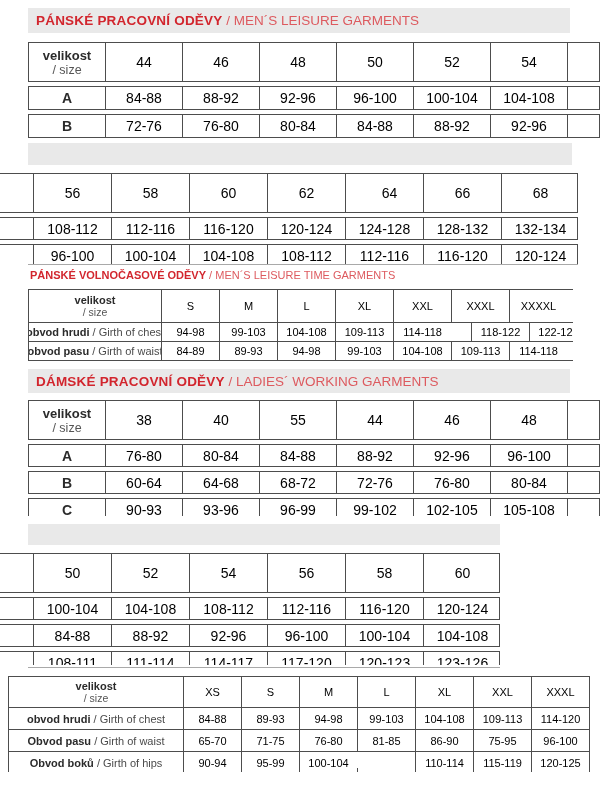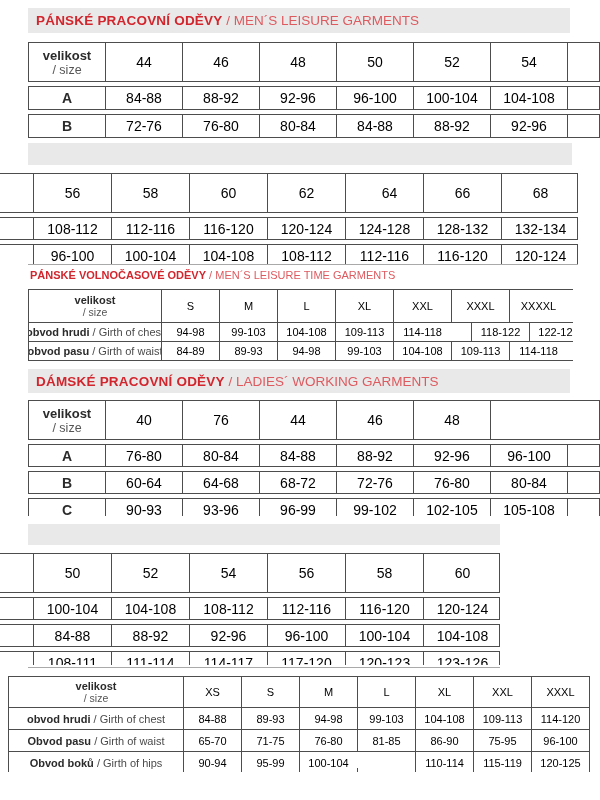--- a/index.html
+++ b/index.html
@@ -189,22 +189,23 @@
       <span class="en"> / LADIES´ WORKING GARMENTS</span>
   </div>
 
   <div class="tblwrap boxed big" style="left:28px; top:400px; width:572px; height:116px;">
       <div class="tbl-inner">
         <div class="trow thead">
           <div class="cell corner-cell" style="width: 76px; height: 38px;">
             <span class="lb">velikost</span>
             <span class="ln">/ size</span>
           </div>
+          <div class="cell size-column-header" style="width: 77px; height: 38px;">38</div>
           <div class="cell size-column-header" style="width: 77px; height: 38px;">40</div>
-          <div class="cell size-column-header" style="width: 77px; height: 38px;">76</div>
+          <div class="cell size-column-header" style="width: 77px; height: 38px;">55</div>
           <div class="cell size-column-header" style="width: 77px; height: 38px;">44</div>
           <div class="cell size-column-header" style="width: 77px; height: 38px;">46</div>
           <div class="cell size-column-header" style="width: 77px; height: 38px;">48</div>
           <div class="cell cut-column-cell" style="width: 70px; height: 38px;"></div>
         </div>
         <div class="trow">
           <div class="cell row-label" style="width: 76px; height: 21px;">
             <span class="lb">A</span>
           </div>
           <div class="cell size-value-cell" style="width: 77px; height: 21px;">76-80</div>

